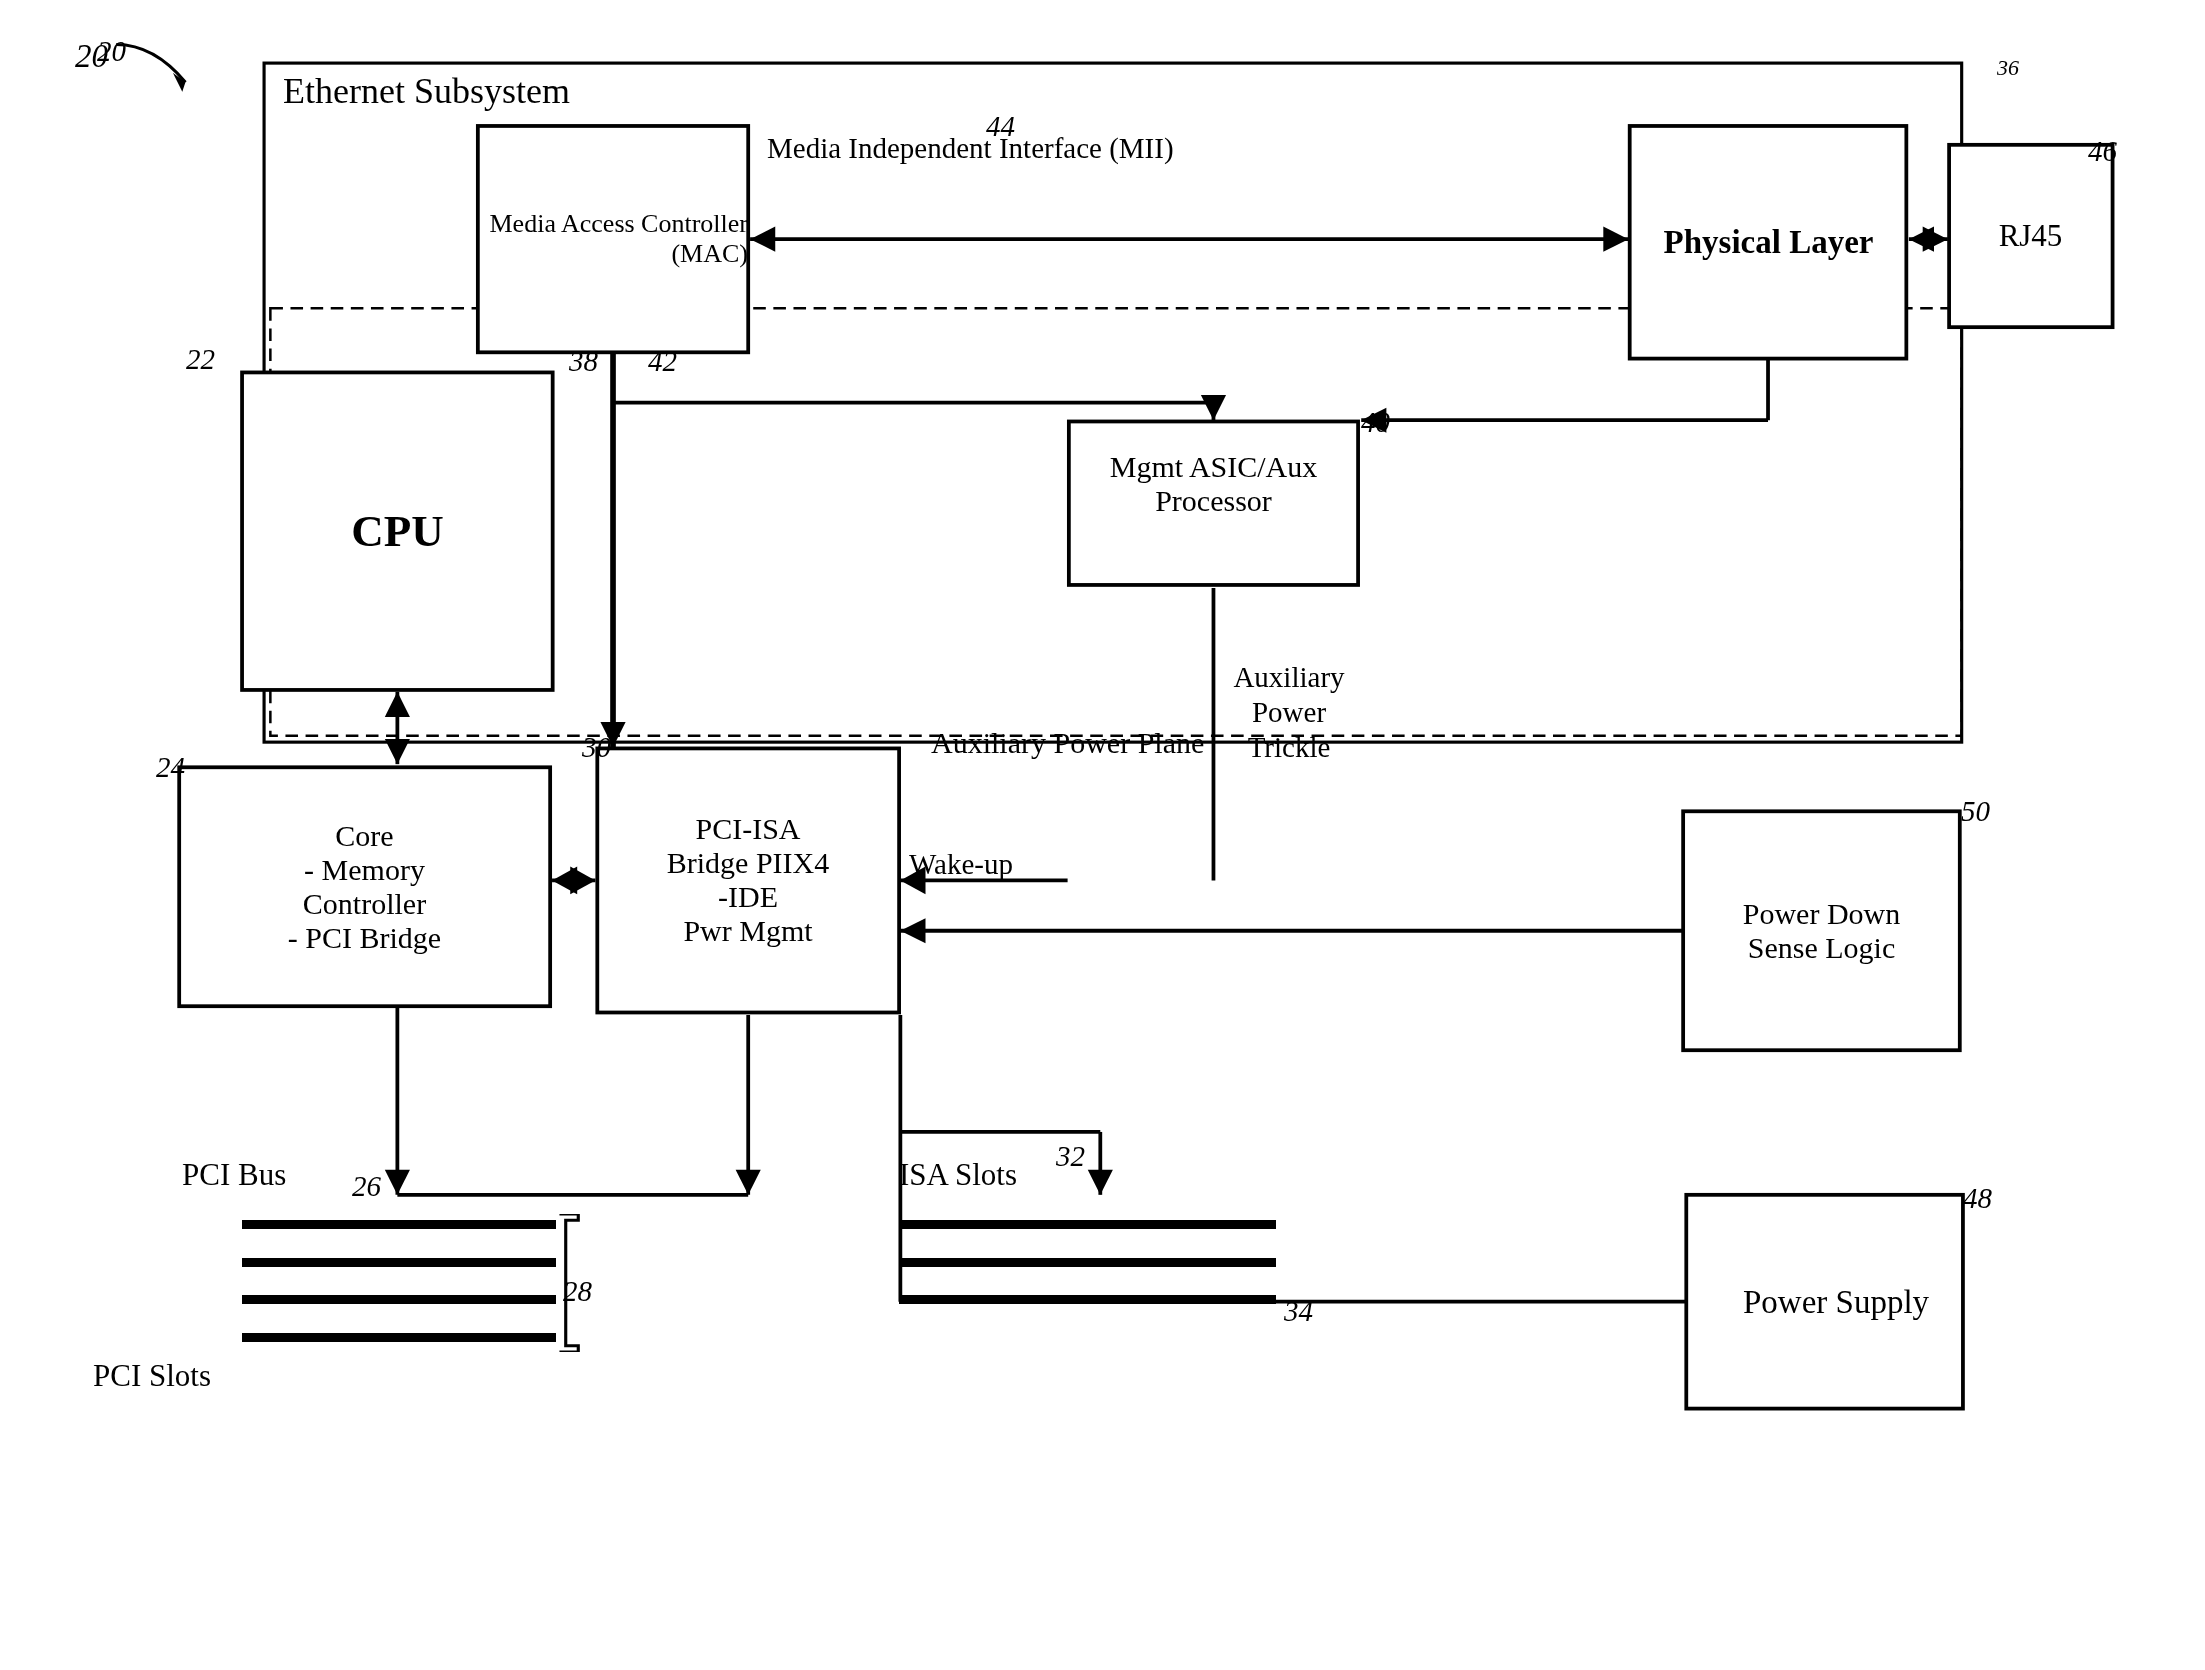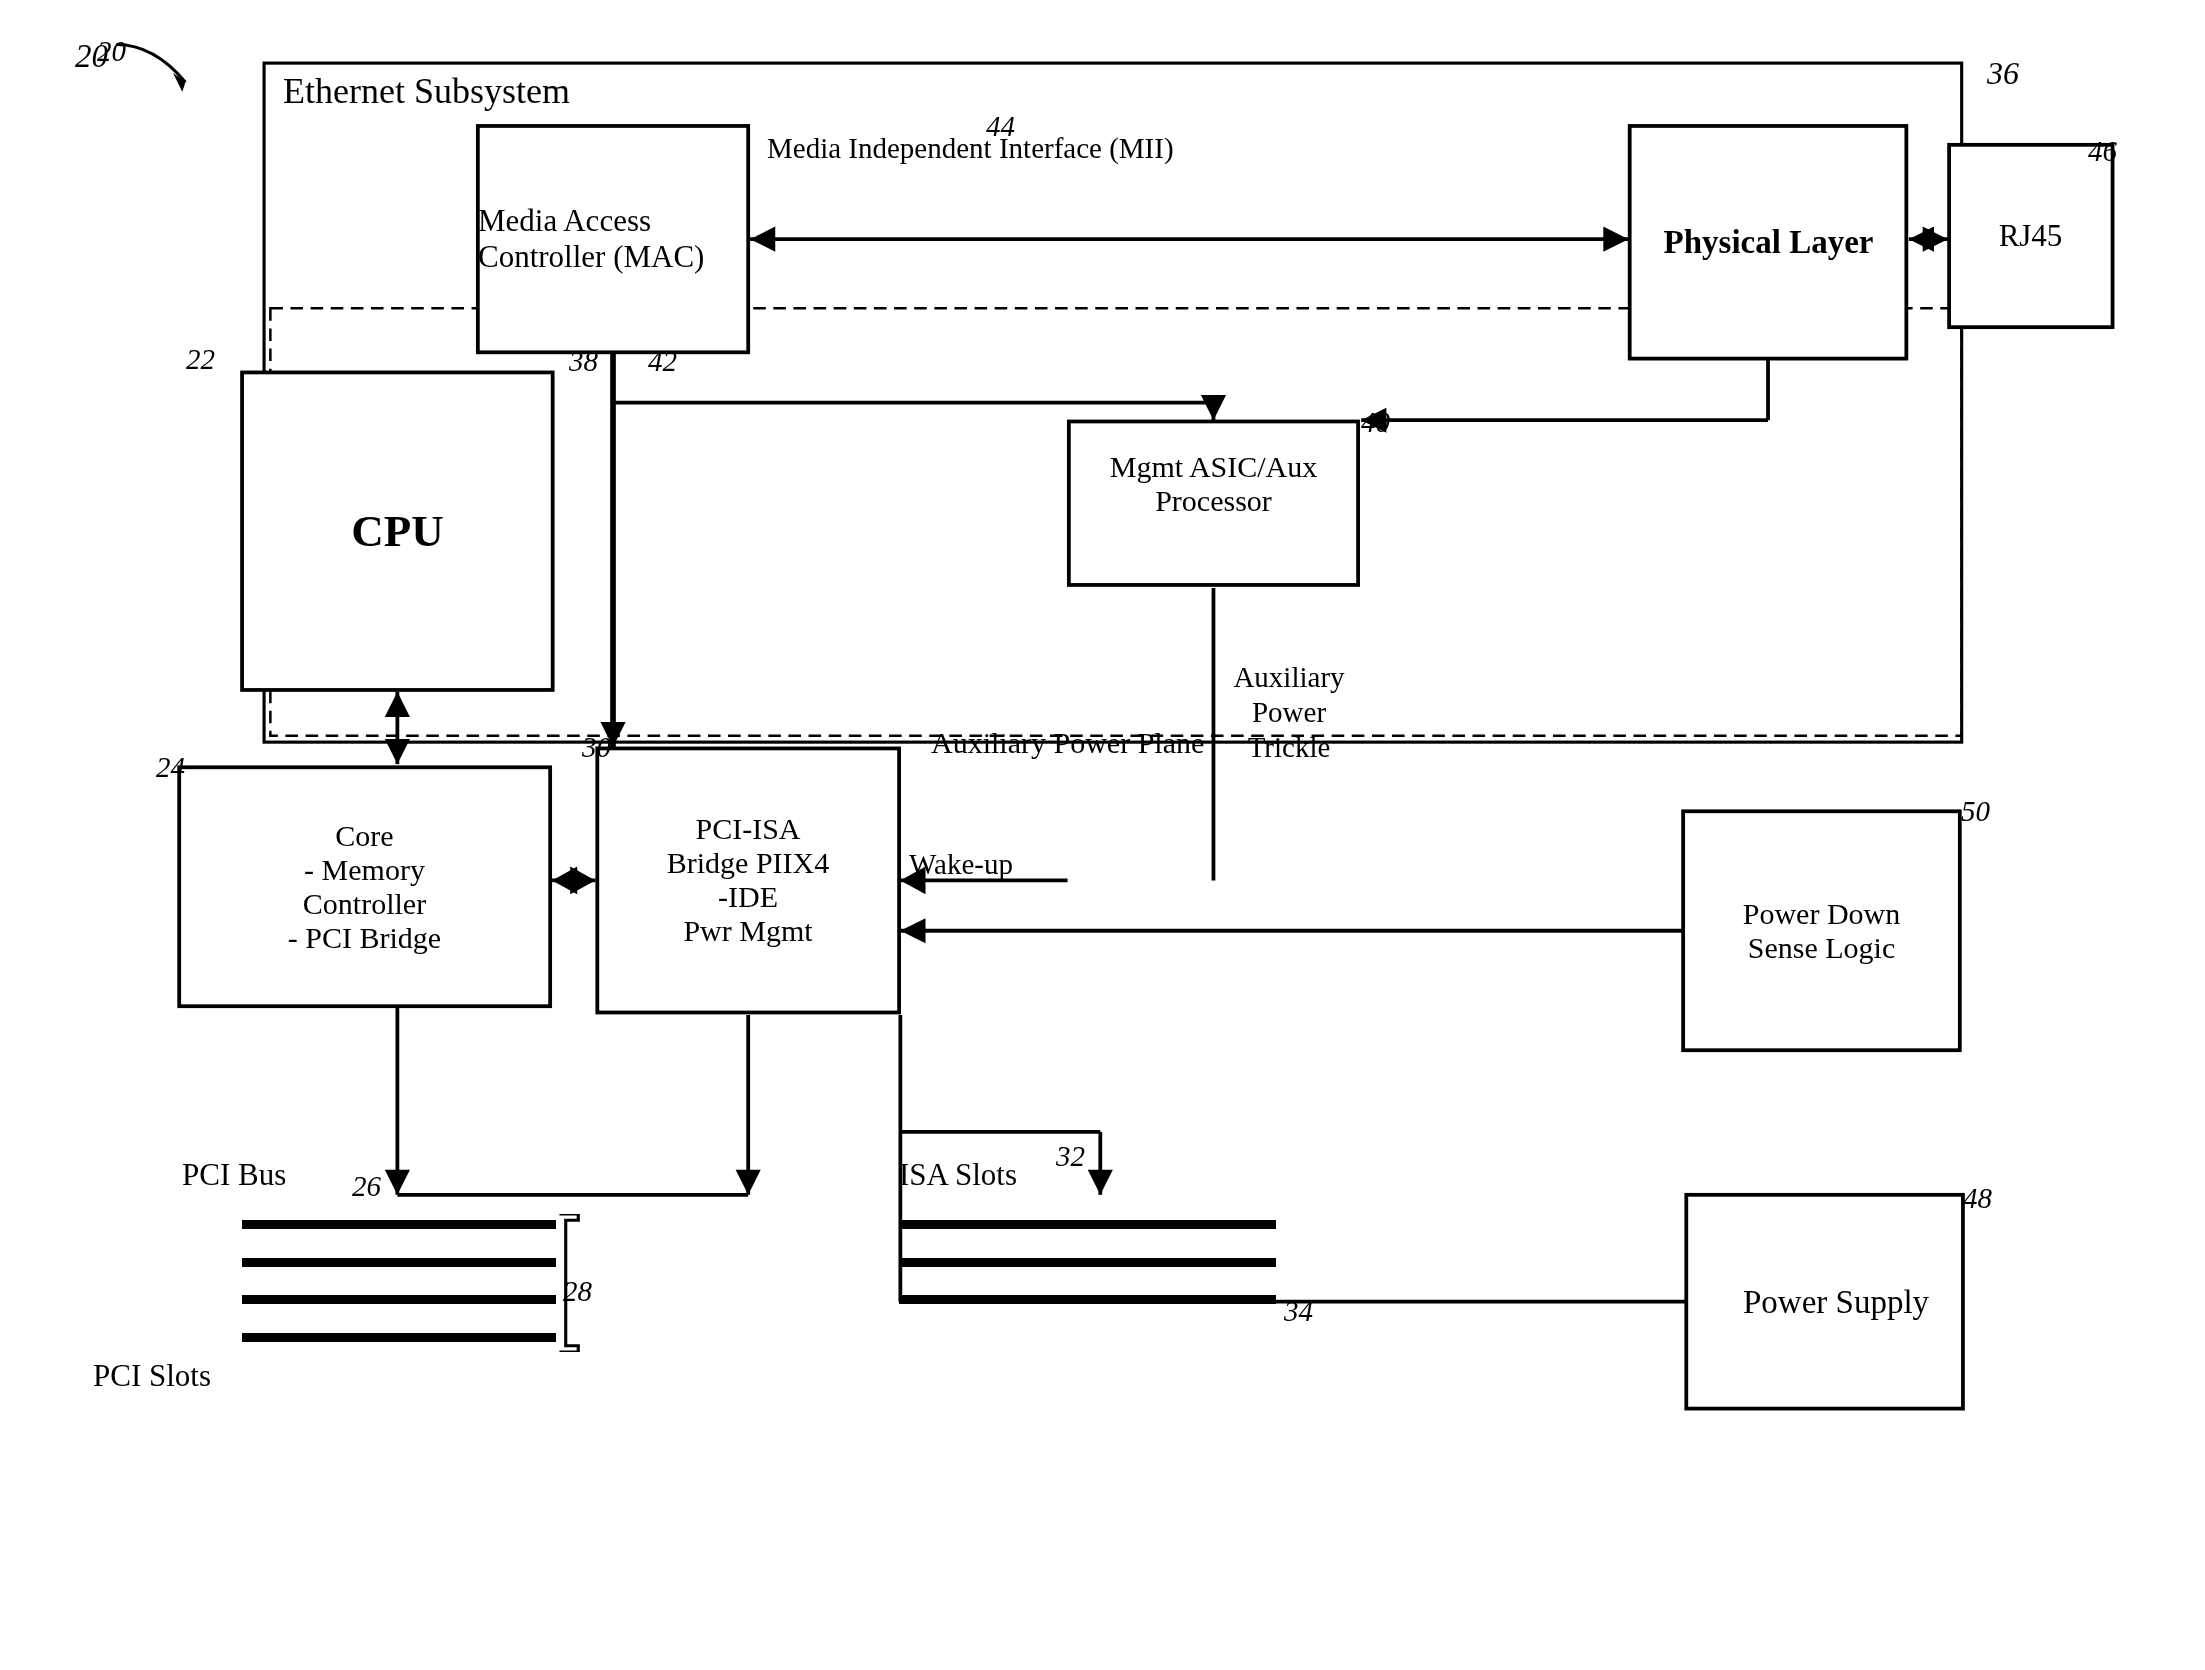--- a/index.html
+++ b/index.html
@@ -113,32 +113,32 @@
 
     <line x1="2677" y1="1480" x2="1432" y2="1480" stroke="#000" stroke-width="6"></line>
     <polygon points="1432,1480 1472,1460 1472,1500" fill="#000"></polygon>
 
   </svg>
 
   <div class="ref-num" style="top:35px; left:97px;">20</div>
 
   <div class="label" style="top:70px; left:283px; font-size:36px;">Ethernet Subsystem</div>
 
-  <div class="ref-num" style="top:55px; right:186px; font-size:32px;">36</div>
+  <div class="ref-num" style="top:55px; right:186px; font-size:22px;">36</div>
 
   <div class="ref-num" style="top:343px; left:186px;">22</div>
 
   <div style="position:absolute; top:372px; left:242px; width:311px; height:318px; display:flex; align-items:center; justify-content:center; font-size:45px; font-weight:bold;">CPU</div>
 
   <div class="ref-num" style="top:110px; left:986px;">44</div>
 
   <div class="label" style="top:132px; left:767px; font-size:29px; text-align:center; width:233px;">Media Independent
 Interface (MII)</div>
 
-  <div style="position:absolute; top:126px; left:478px; width:270px; height:226px; display:flex; align-items:center; justify-content:center; text-align:left; font-size:31px;">Media Access
+  <div style="position:absolute; top:126px; left:478px; width:270px; height:226px; display:flex; align-items:center; justify-content:center; text-align:right; font-size:26px;">Media Access
 Controller
 (MAC)</div>
 
   <div class="ref-num" style="top:345px; left:569px;">38</div>
 
   <div class="ref-num" style="top:345px; left:648px;">42</div>
 
   <div style="position:absolute; top:126px; left:1630px; width:277px; height:233px; display:flex; align-items:center; justify-content:center; text-align:center; font-size:33px;font-weight:bold;">Physical Layer</div>
 
   <div style="position:absolute; top:145px; left:1949px; width:163px; height:182px; display:flex; align-items:center; justify-content:center; text-align:center; font-size:31px;font-family:Liberation Serif, serif;">RJ45</div>

